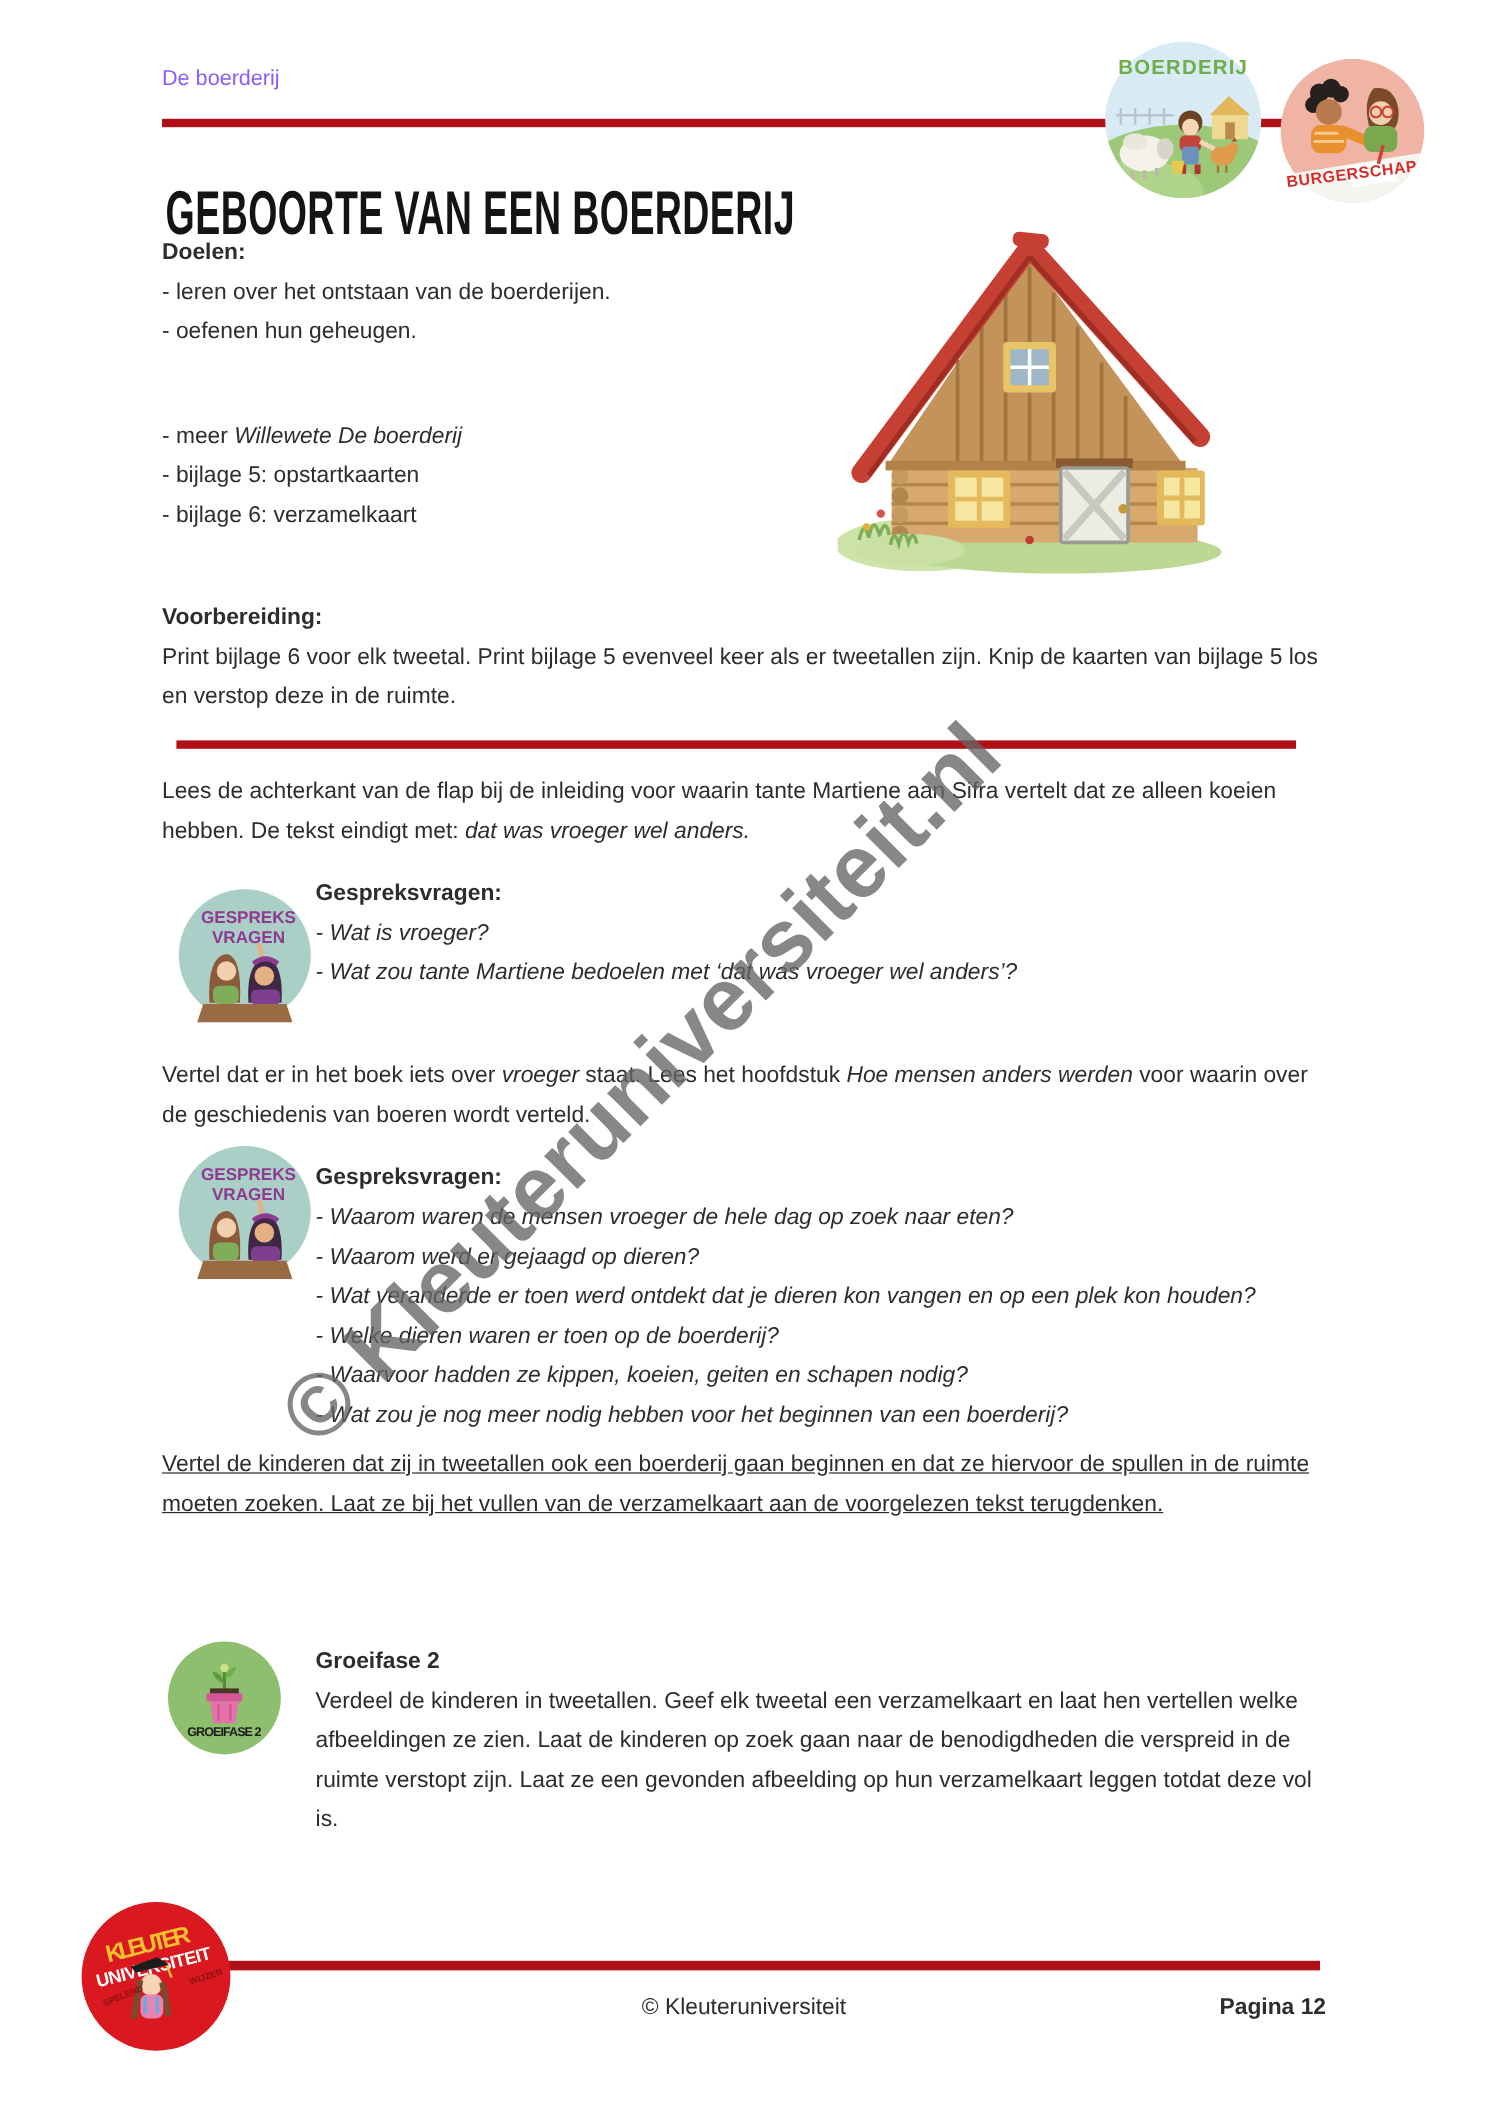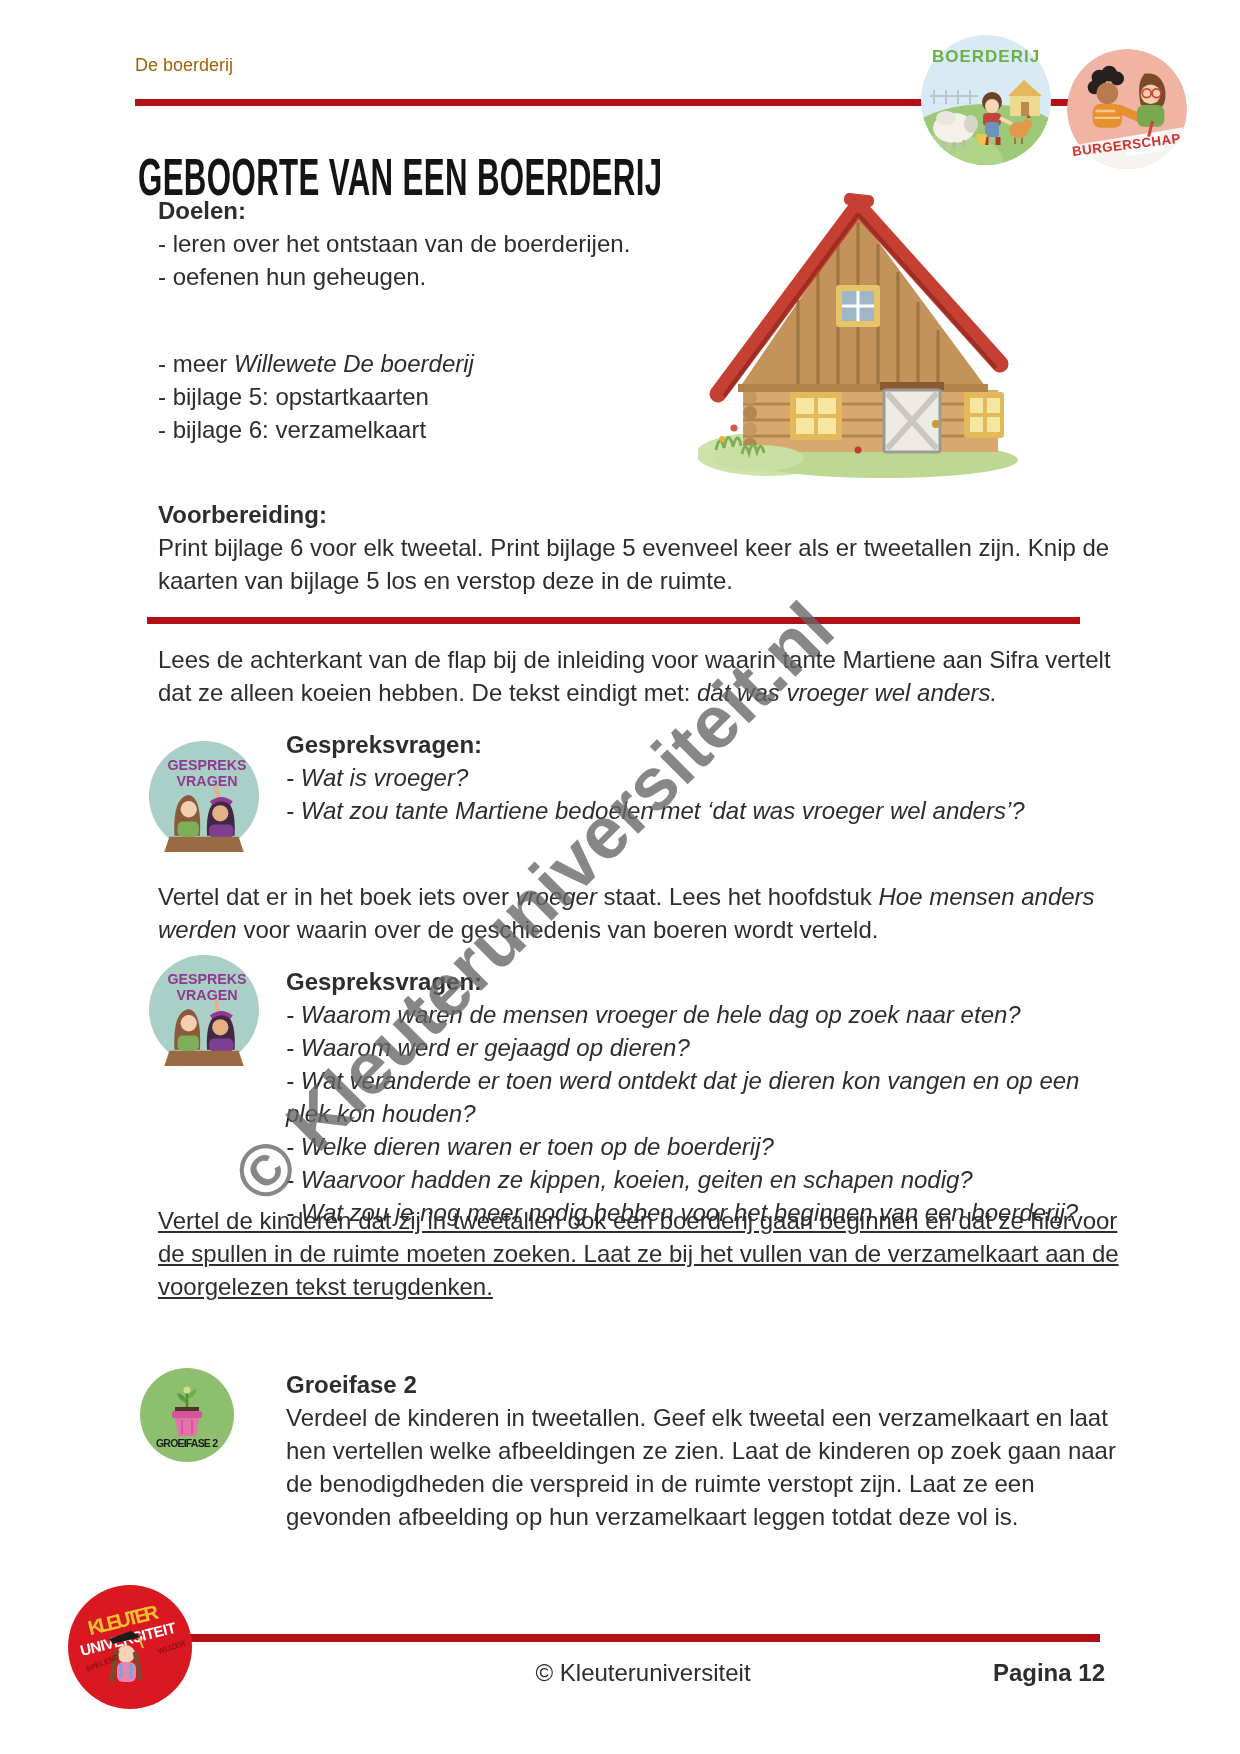--- a/index.html
+++ b/index.html
@@ -1,24 +1,24 @@
 <!DOCTYPE html>
 <html lang="nl"><head>
 <meta charset="utf-8">
 <style>
   html,body{margin:0;padding:0;background:#ffffff;}
   .page{
     position:relative;width:1240px;height:1754px;background:#ffffff;
     font-family:"Liberation Sans",sans-serif;color:#2d2d2d;overflow:hidden;
   }
   .abs{position:absolute;}
-  .body-text{font-size:24px;line-height:33px;margin-left:23px;}
+  .body-text{font-size:19px;line-height:33px;}
   .bold{font-weight:bold;}
   .rule{background:#b11016;}
-  .header-title{left:135px;top:55px;font-size:18px;color:#a16207;}
+  .header-title{left:135px;top:55px;font-size:18px;color:#8b5cf6;}
   .header-rule{left:135px;top:99px;width:970px;height:7px;}
   .badge1{left:920px;top:34px;width:132px;height:132px;}
   .badge2{left:1066px;top:48px;width:122px;height:122px;}
   .page-title{
     left:138px;top:151px;font-size:46px;font-weight:900;color:#141414;
     white-space:nowrap;line-height:1;transform:scale(0.68,1.12);transform-origin:left top;
     letter-spacing:0.5px;
   }
   .sec-doelen{left:135px;top:194px;width:975px;}
   .sec-materiaal{left:135px;top:347px;width:975px;}

